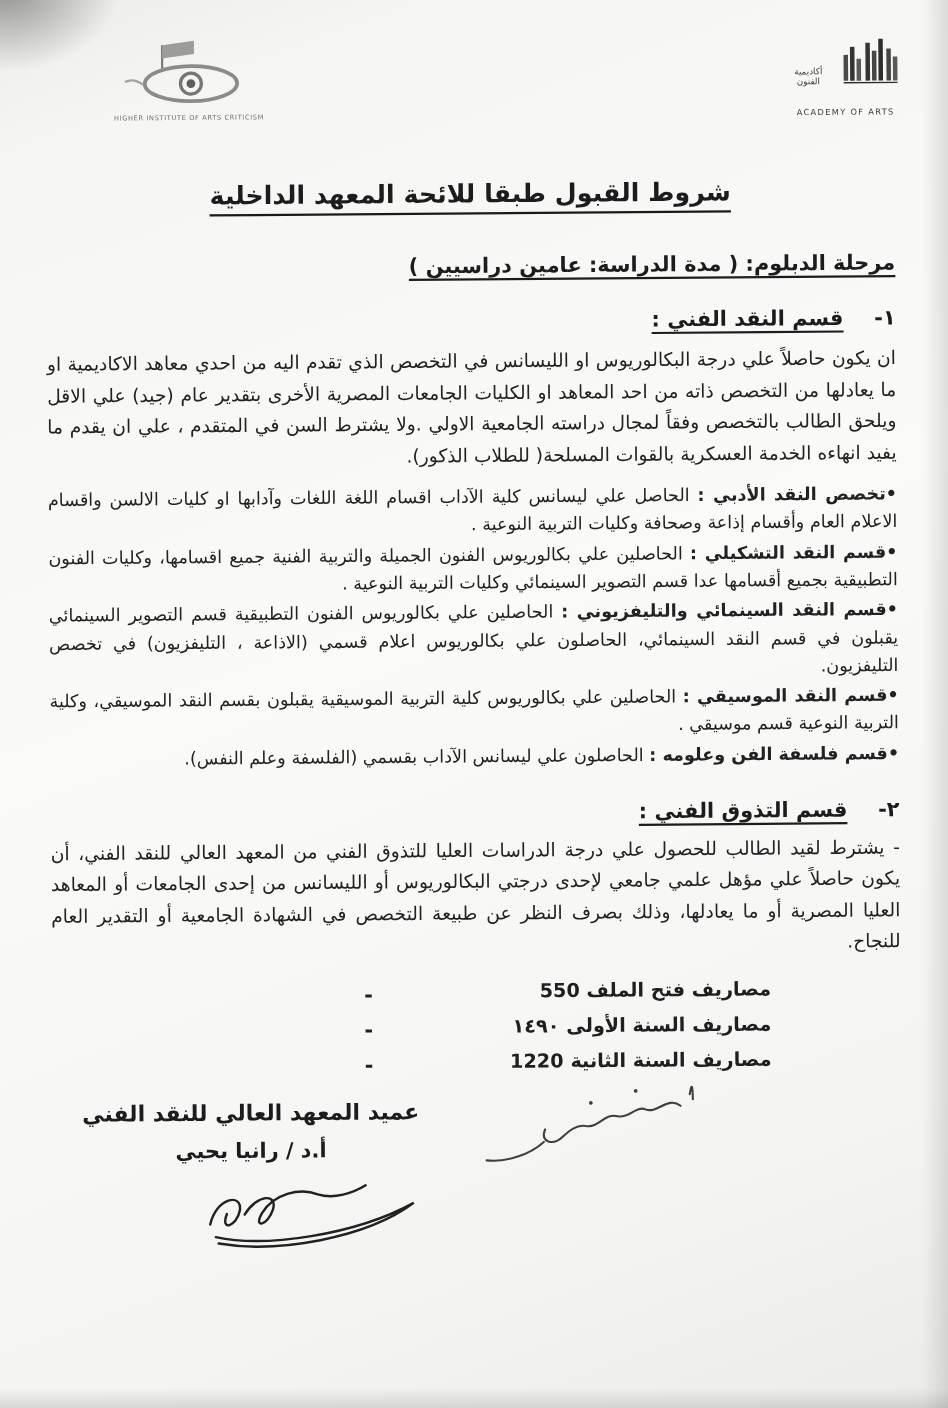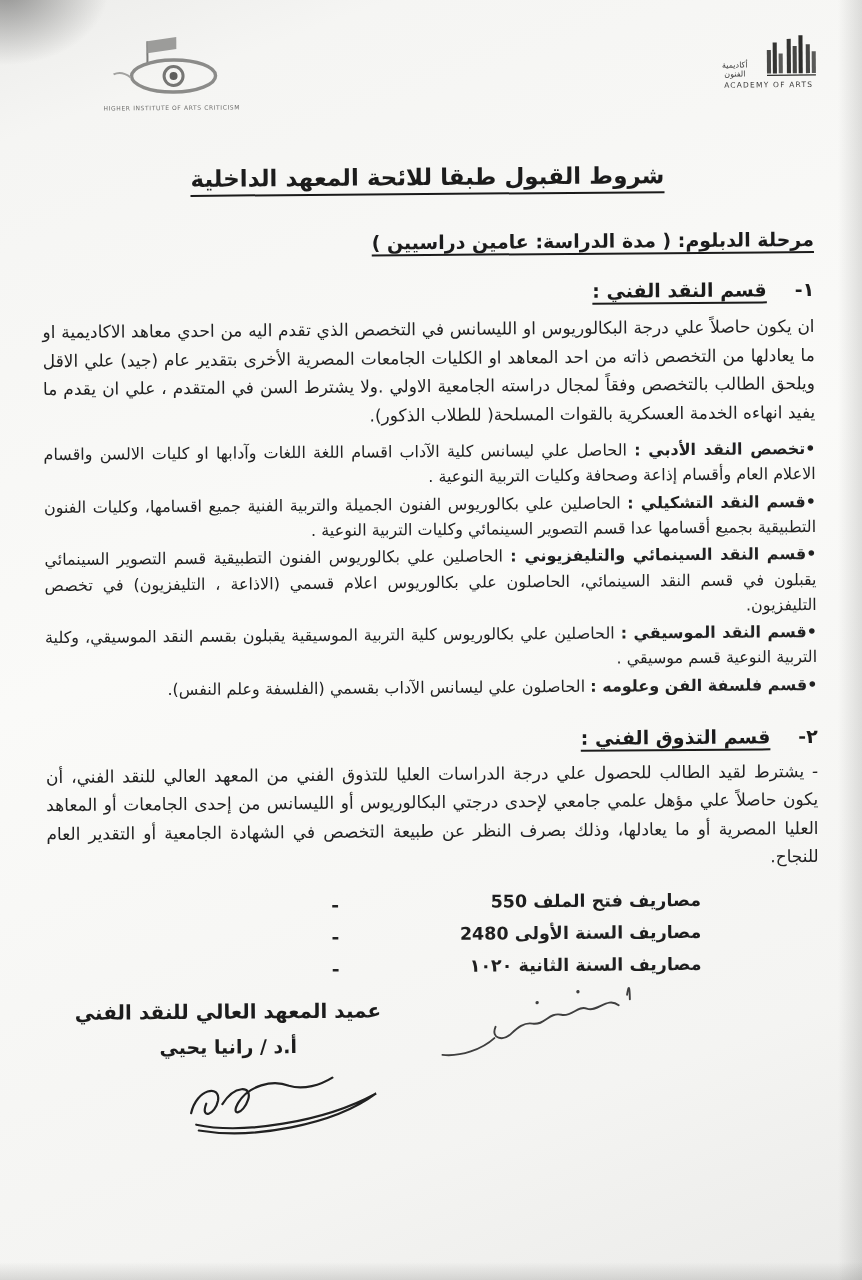--- a/index.html
+++ b/index.html
@@ -21,21 +21,21 @@
   .tilt { position: absolute; inset: 0; transform: rotate(-0.45deg); transform-origin: 50% 40%; }
 
   
   .header { display: flex; justify-content: space-between; align-items: flex-start;
     padding: 34px 34px 0 100px; height: 106px; }
   .logo-left { width: 150px; text-align: center; }
   .logo-caption { font-size: 6px; letter-spacing: .6px; color: #6e6e6c; margin-top: 2px; white-space: nowrap; }
   .logo-right { width: 112px; text-align: center; }
   .logo-right-row { display: flex; align-items: flex-end; justify-content: center; gap: 4px; }
   .logo-ar { font-size: 8px; color: #3b3b3b; line-height: 1.2; direction: rtl; }
-  .logo-caption-r { font-size: 7.5px; letter-spacing: 1.2px; color: #3c3c3c; margin-top: 1px; white-space: nowrap; }
+  .logo-caption-r { font-size: 7.5px; letter-spacing: 1.2px; color: #3c3c3c; margin-top: 18px; white-space: nowrap; }
 
   
   .doc { direction: rtl; padding: 0 46px 0 44px; color: #1c1c1c; }
   .title-wrap { text-align: center; margin-top: 58px; }
   .doc-title { display: inline-block; font-size: 23px; font-weight: bold;
     padding-bottom: 3px; border-bottom: 2.5px solid #1a1a1a; }
   .subtitle { margin-top: 36px; font-size: 19px; font-weight: bold;
     text-decoration: underline; text-underline-offset: 5px; text-decoration-thickness: 2px; }
 
   .sec-head { margin-top: 28px; display: flex; gap: 28px; font-size: 19px; font-weight: bold; }
@@ -137,25 +137,25 @@
 
       <p class="bodytext second">-    يشترط لقيد الطالب للحصول علي درجة الدراسات العليا للتذوق الفني من المعهد العالي للنقد الفني، أن يكون حاصلاً علي مؤهل علمي جامعي لإحدى درجتي البكالوريوس أو الليسانس من إحدى الجامعات أو المعاهد العليا المصرية أو ما يعادلها، وذلك بصرف النظر عن طبيعة التخصص في الشهادة الجامعية أو التقدير العام للنجاح.</p>
 
       <div class="fees">
         <div class="fee-line">
           <span class="fee-dash">-</span>
           <span class="fee-text"><span>مصاريف فتح الملف</span> <span>550</span></span>
         </div>
         <div class="fee-line">
           <span class="fee-dash">-</span>
-          <span class="fee-text"><span>مصاريف السنة الأولى</span> <span>2480</span></span>
+          <span class="fee-text"><span>مصاريف السنة الأولى</span> <span>١٤٩٠</span></span>
         </div>
         <div class="fee-line">
           <span class="fee-dash">-</span>
-          <span class="fee-text"><span>مصاريف السنة الثانية</span> <span>١٠٢٠</span></span>
+          <span class="fee-text"><span>مصاريف السنة الثانية</span> <span>1220</span></span>
         </div>
       </div>
 
       <div class="footer">
         <div class="sig-block">
           <div class="sig-title">عميد المعهد العالي للنقد الفني</div>
           <div class="sig-name">أ.د / رانيا يحيي</div>
         </div>
 
         <svg class="handwriting" width="230" height="74" viewBox="0 0 230 74">

